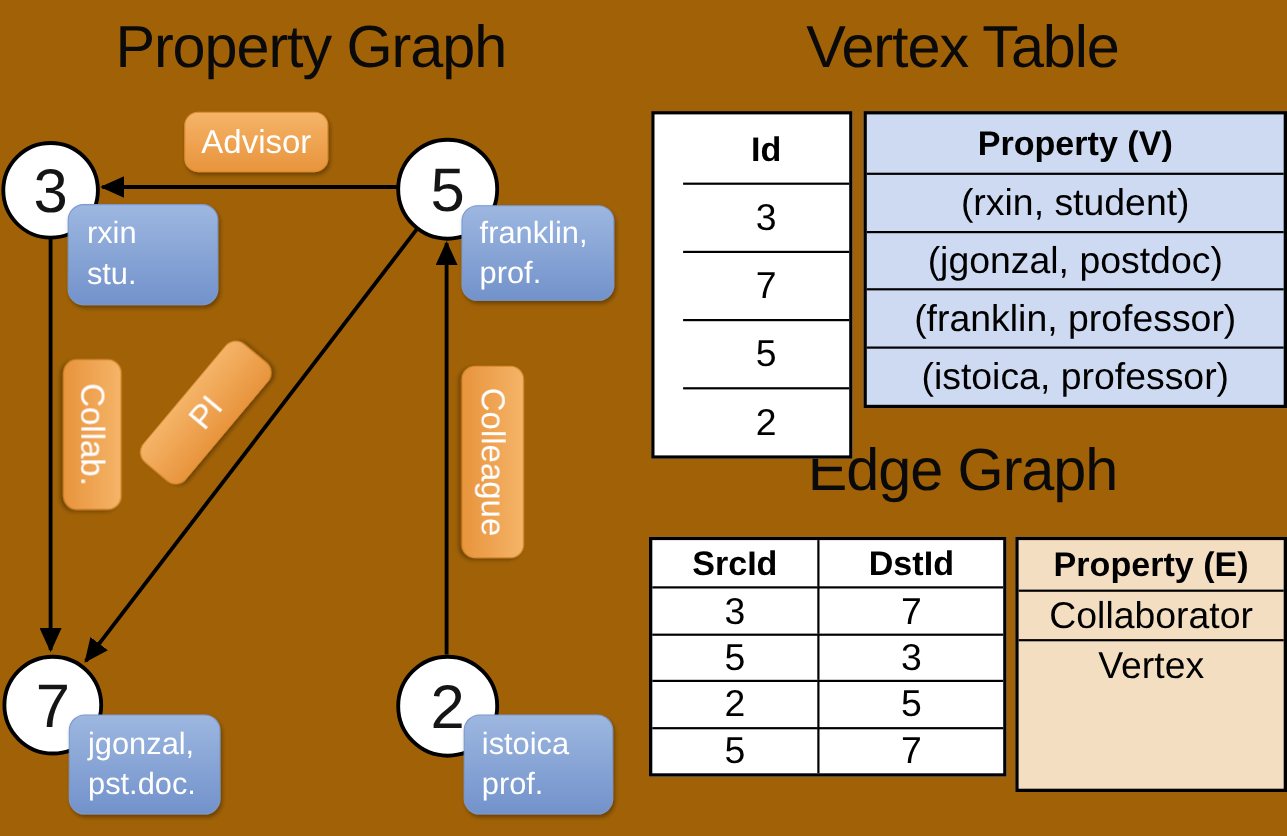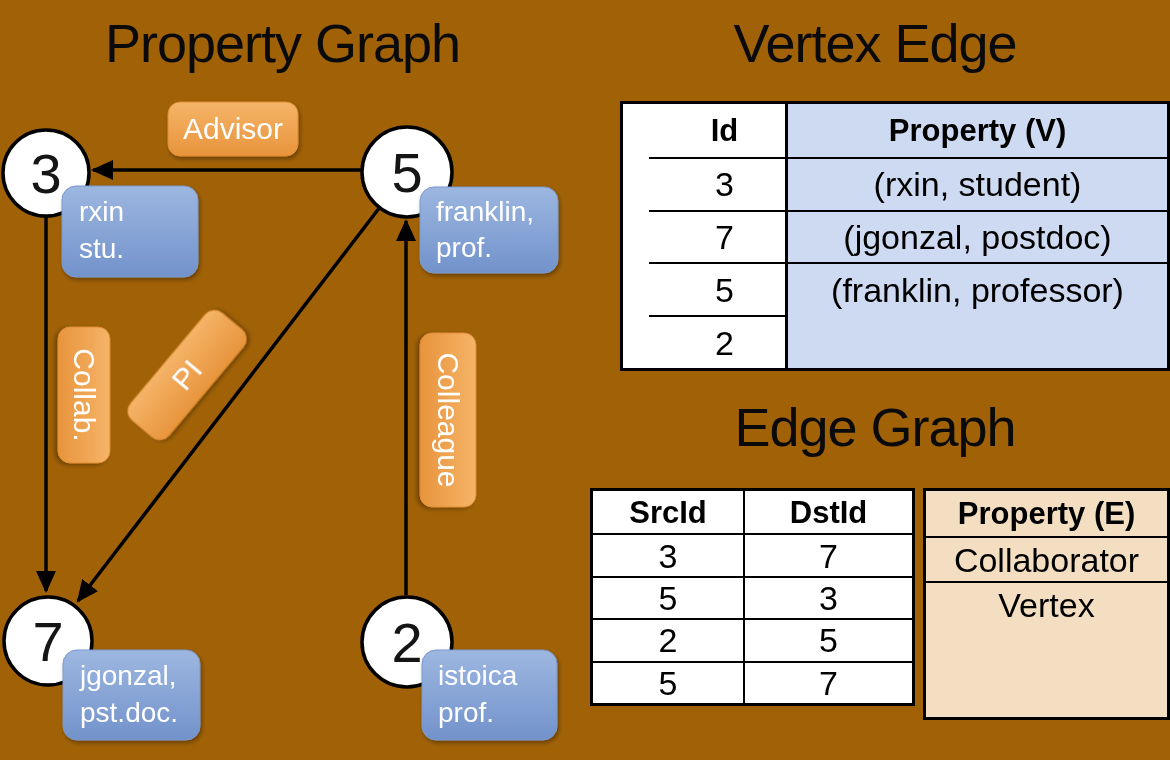--- a/index.html
+++ b/index.html
@@ -10,21 +10,21 @@
   #pg-title{left:10px;top:12px;width:545px;}
   #vt-title{left:590px;top:12px;width:570px;}
   #et-title{left:590px;top:396px;width:570px;}
 
   
   .tbl{position:absolute;box-sizing:border-box;border:3px solid #000;display:grid;
        grid-template-rows:repeat(5,1fr);background:#fff;}
   .tbl .cell{display:flex;align-items:center;justify-content:center;
              font-size:34px;border-top:2px solid #000;line-height:1;}
   .tbl .hdr{font-weight:700;font-size:31px;border-top:none;}
-  #vtable-id{left:620px;top:101px;width:183px;height:270px;padding-left:26px;}
+  #vtable-id{left:592px;top:101px;width:183px;height:316px;padding-left:26px;}
   #vtable-prop{left:785px;top:101px;width:385px;height:270px;background:#CEDAF1;}
   #etable-src{left:590px;top:488px;width:325px;height:218px;
               grid-template-columns:150px 1fr;}
   #etable-src .cell:nth-child(-n+2){border-top:none;}
   #etable-src .cell:nth-child(even){border-left:2px solid #000;}
   #etable-prop{left:923px;top:488px;width:247px;height:232px;background:#F4DEC2;}
 
   
   #graph{position:absolute;left:0;top:0;}
   .node-circle{fill:#fff;stroke:#000;stroke-width:3.5px;}
@@ -36,21 +36,21 @@
   .elabel-text,.vlabel-text{font-family:"Liberation Sans",sans-serif;fill:#fff;}
   .elabel-text{font-size:30px;text-anchor:middle;}
   .vlabel-text{font-size:28px;}
 </style>
 </head>
 <body>
 
 <div id="stage">
 
   <div class="title" id="pg-title">Property Graph</div>
-  <div class="title" id="vt-title">Vertex Edge</div>
+  <div class="title" id="vt-title">Vertex Table</div>
   <div class="title" id="et-title">Edge Graph</div>
 
   <svg id="graph" width="565" height="760" viewBox="0 0 565 760">
     <defs>
       <linearGradient id="gradOrange" x1="0" y1="0" x2="0" y2="1">
         <stop offset="0" stop-color="#F5B468"></stop>
         <stop offset="1" stop-color="#E8943C"></stop>
       </linearGradient>
       <linearGradient id="gradBlue" x1="0" y1="0" x2="0" y2="1">
         <stop offset="0" stop-color="#9DB7E0"></stop>
@@ -124,20 +124,21 @@
     <div class="cell">7</div>
     <div class="cell">5</div>
     <div class="cell">2</div>
   </div>
 
   <div class="tbl" id="vtable-prop">
     <div class="cell hdr">Property (V)</div>
     <div class="cell">(rxin, student)</div>
     <div class="cell">(jgonzal, postdoc)</div>
     <div class="cell">(franklin, professor)</div>
+    <div class="cell">(istoica, professor)</div>
   </div>
 
   <div class="tbl" id="etable-src">
     <div class="cell hdr">SrcId</div>
     <div class="cell hdr">DstId</div>
     <div class="cell">3</div>
     <div class="cell">7</div>
     <div class="cell">5</div>
     <div class="cell">3</div>
     <div class="cell">2</div>

